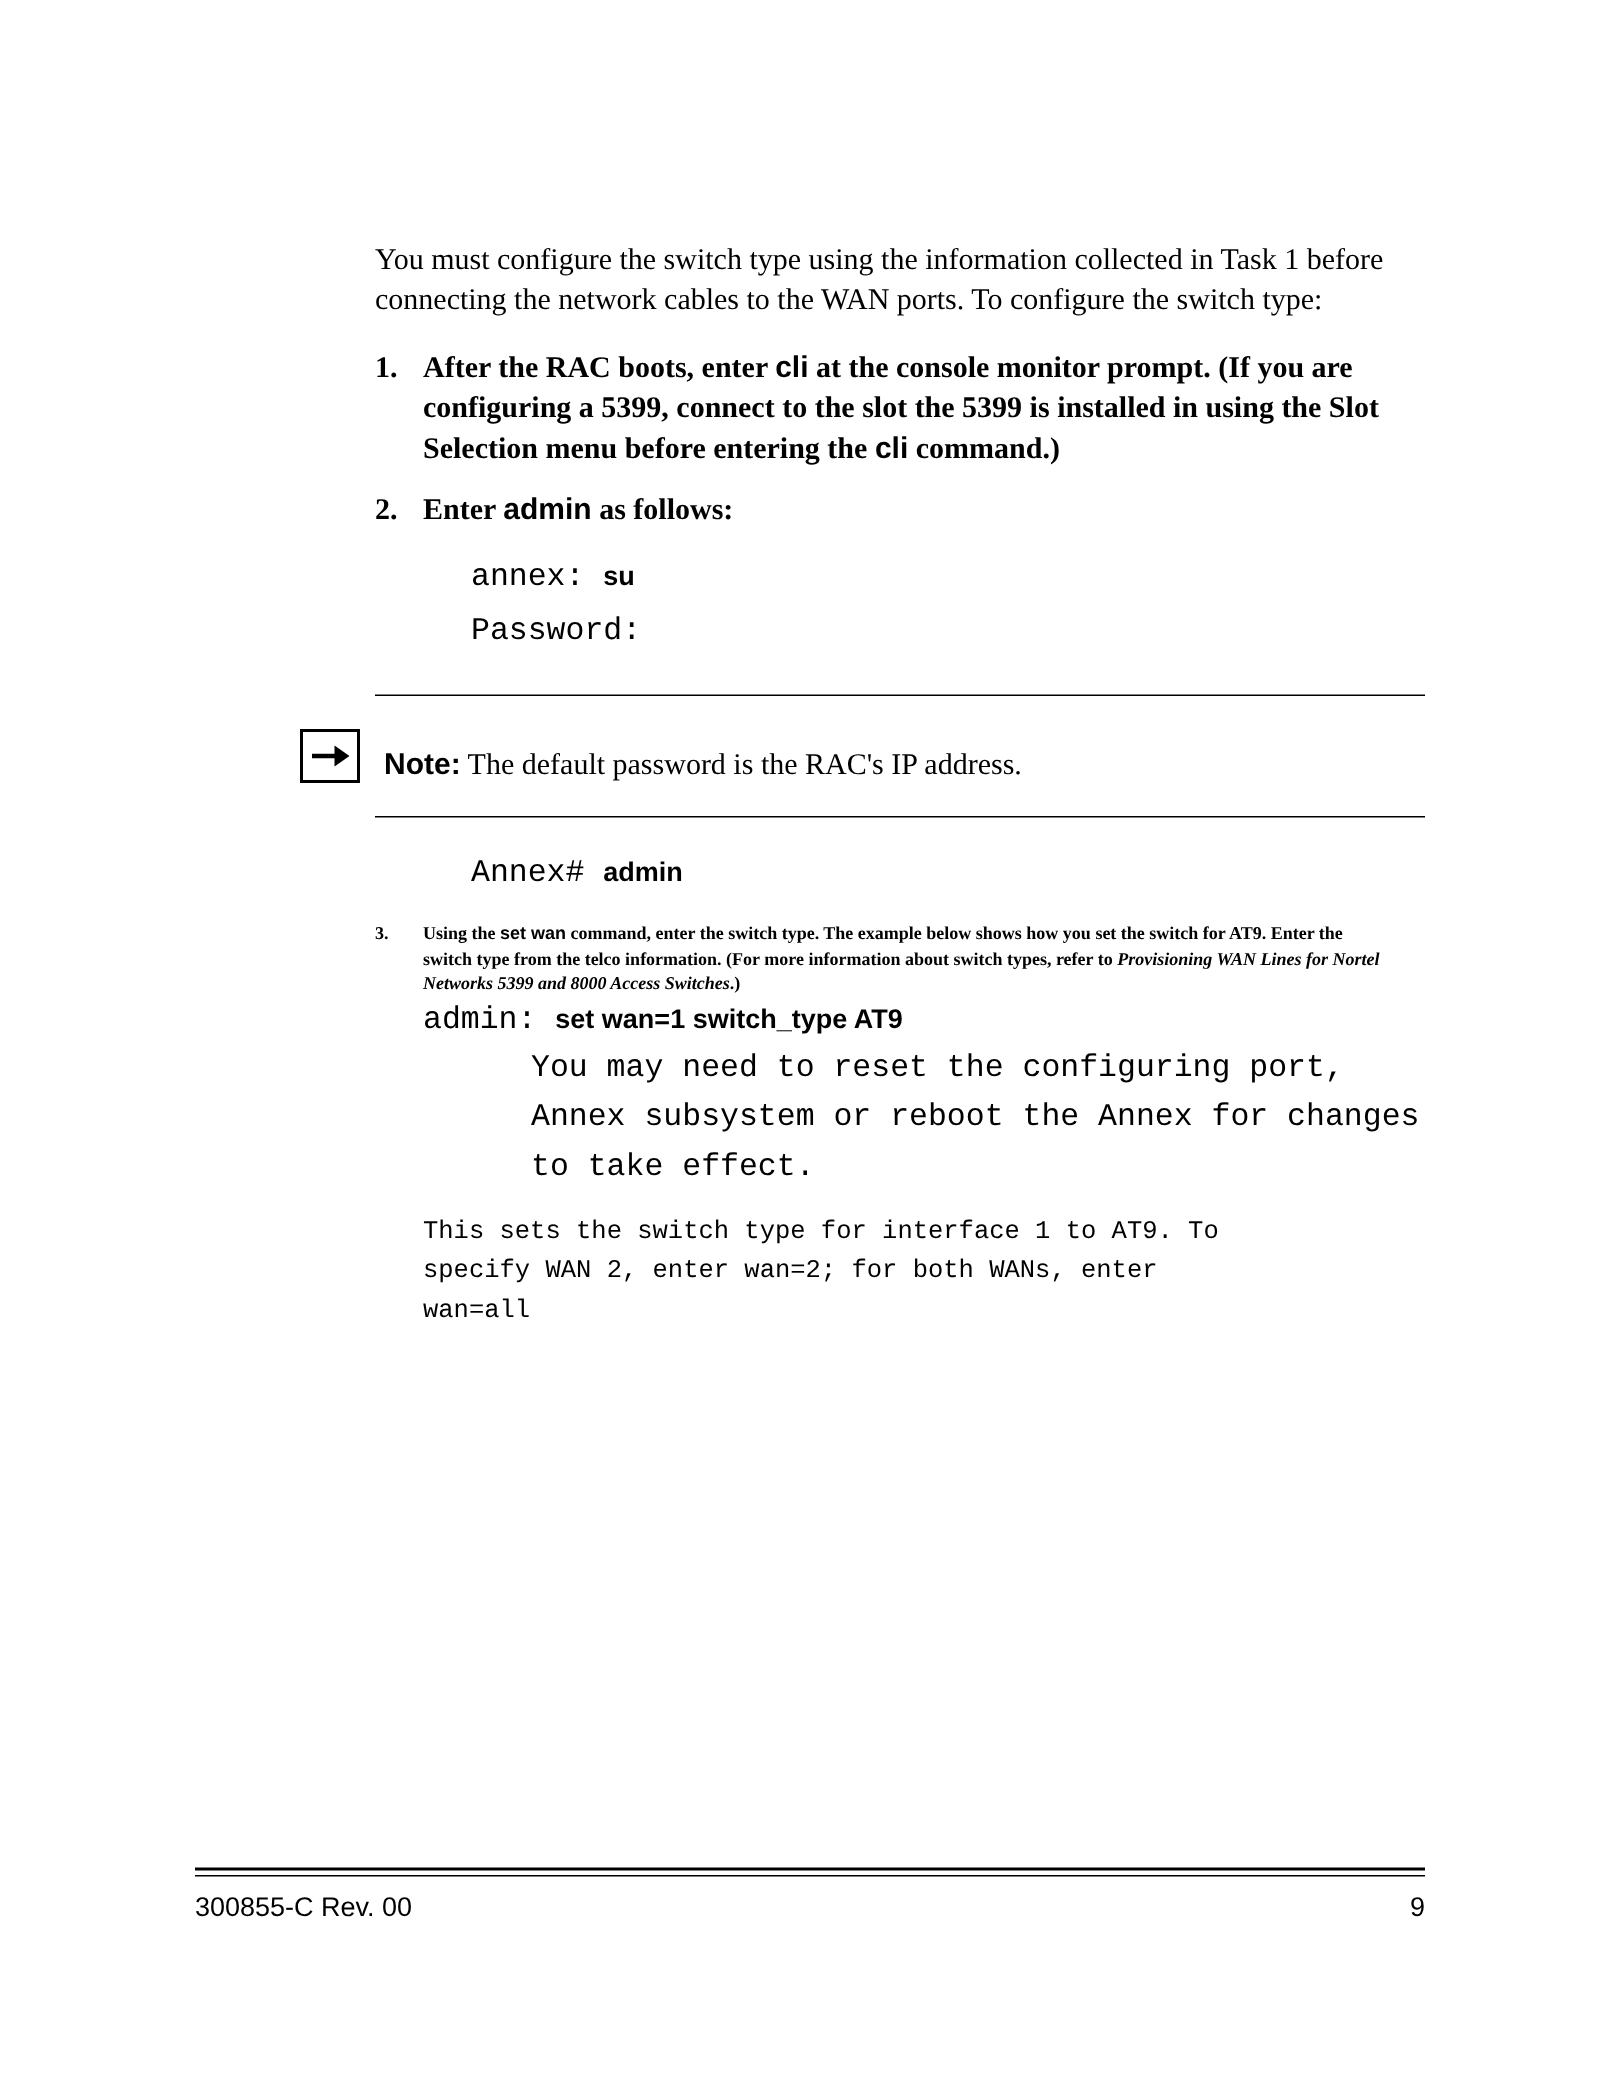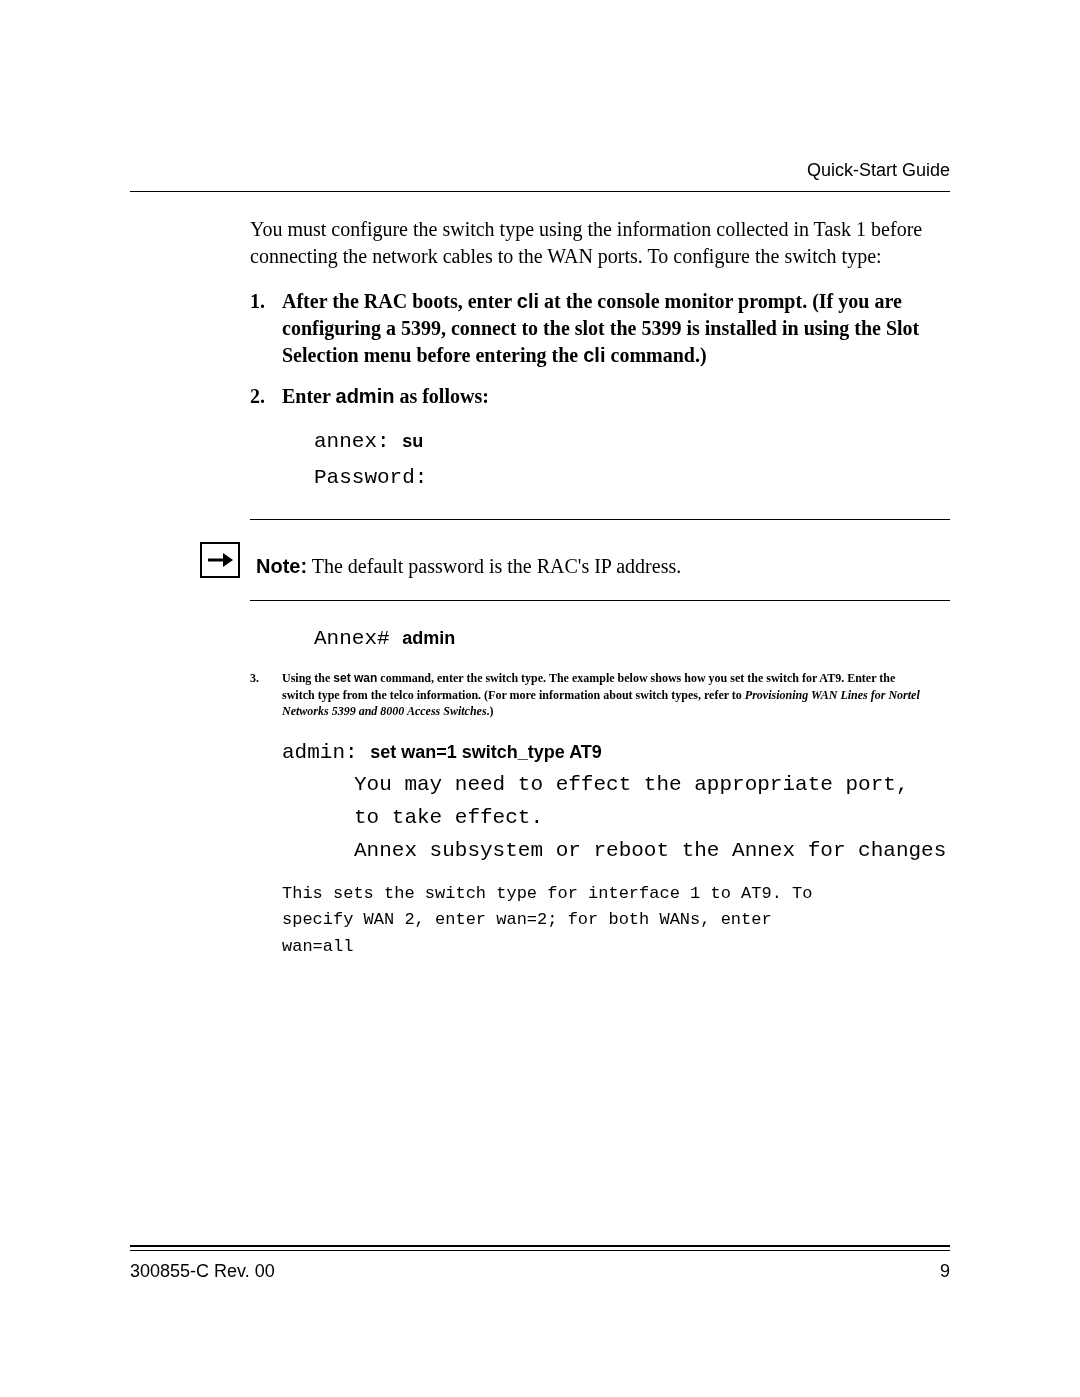--- a/index.html
+++ b/index.html
@@ -142,21 +142,21 @@
   .step3-item::before {
     content: "3.";
     position: absolute;
     left: 0;
     top: 0;
     font-weight: bold;
   }
   .step3-item .step-text { font-weight: bold; }
   .step3-item .italic-title { font-style: italic; }
   .code-block2 {
-    margin-top: 18px;
+    margin-top: 2px;
     margin-left: 152px;
     font-family: "Courier New", Courier, monospace;
     font-size: 17px;
     line-height: 1.55;
   }
   .code-block2 .cmd-bold {
     font-family: Arial, Helvetica, sans-serif;
     font-weight: bold;
     font-size: 18px;
   }
@@ -191,23 +191,20 @@
     justify-content: space-between;
     font-family: Arial, Helvetica, sans-serif;
     font-size: 18px;
   }
 </style>
 </head>
 <body>
 
 <div class="page">
 
-  <div class="header-region">
-    <div class="running-head">Quick-Start Guide</div>
-  </div>
 
 
   <div class="body-col">
     <p class="intro">You must configure the switch type using the information collected in Task 1 before connecting the network cables to the WAN ports. To configure the switch type:</p>
 
     <ol class="steps">
       <li>
         <span class="step-text">
           <span>After the RAC boots, enter </span><span class="kw-sans">cli</span><span> at the console monitor prompt. (If you are configuring a 5399, connect to the slot the 5399 is installed in using the Slot Selection menu before entering the </span><span class="kw-sans">cli</span><span> command.)</span>
         </span>
@@ -251,23 +248,23 @@
       <span class="step-text">
         <span>Using the </span><span class="kw-sans">set wan</span><span> command, enter the switch type. The example below shows how you set the switch for AT9. Enter the switch type from the telco information. (For more information about switch types, refer to </span><span class="italic-title">Provisioning WAN Lines for Nortel Networks 5399 and 8000 Access Switches</span><span>.)</span>
       </span>
     </div>
   </div>
 
   <div class="code-block2">
     <div>
       <span class="mono">admin: </span><span class="cmd-bold">set wan=1 switch_type AT9</span>
     </div>
-    <span class="indent mono">You may need to effect the appropriate port,</span>
+    <span class="indent mono">You may need to reset the configuring port,</span>
+    <span class="indent mono">Annex subsystem or reboot the Annex for changes</span>
     <span class="indent mono">to take effect.</span>
-    <span class="indent mono">Annex subsystem or reboot the Annex for changes</span>
   </div>
 
   <div class="explain mono">This sets the switch type for interface 1 to AT9. To specify WAN 2, enter wan=2; for both WANs, enter wan=all</div>
 
 </div>
 
 <div class="footer">
   <div class="footer-rule-thick"></div>
   <div class="footer-rule-thin"></div>
   <div class="footer-row">

